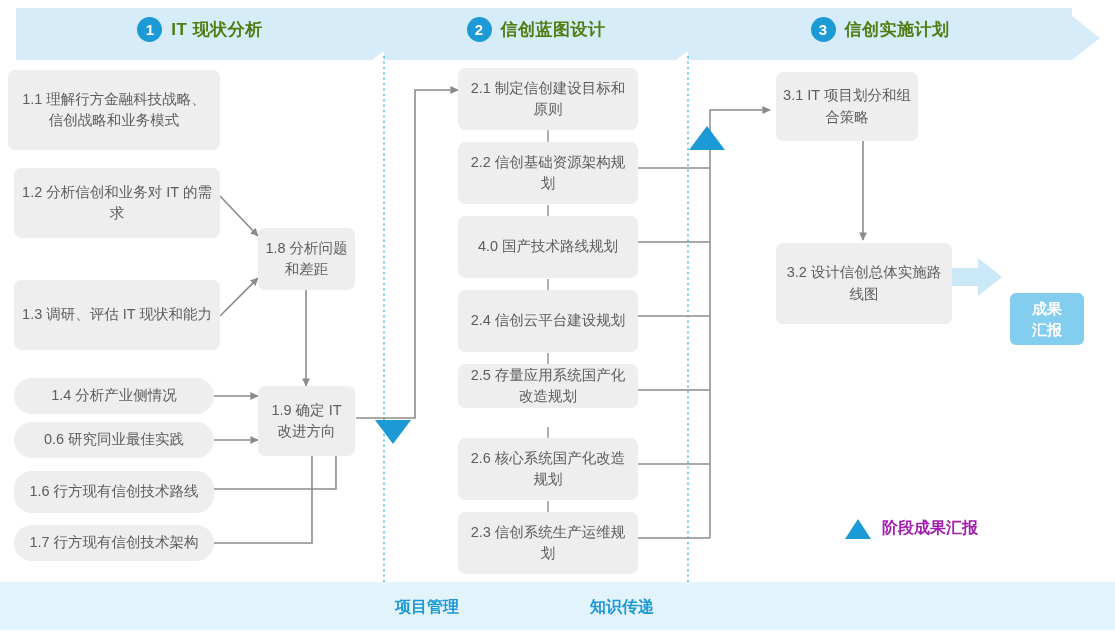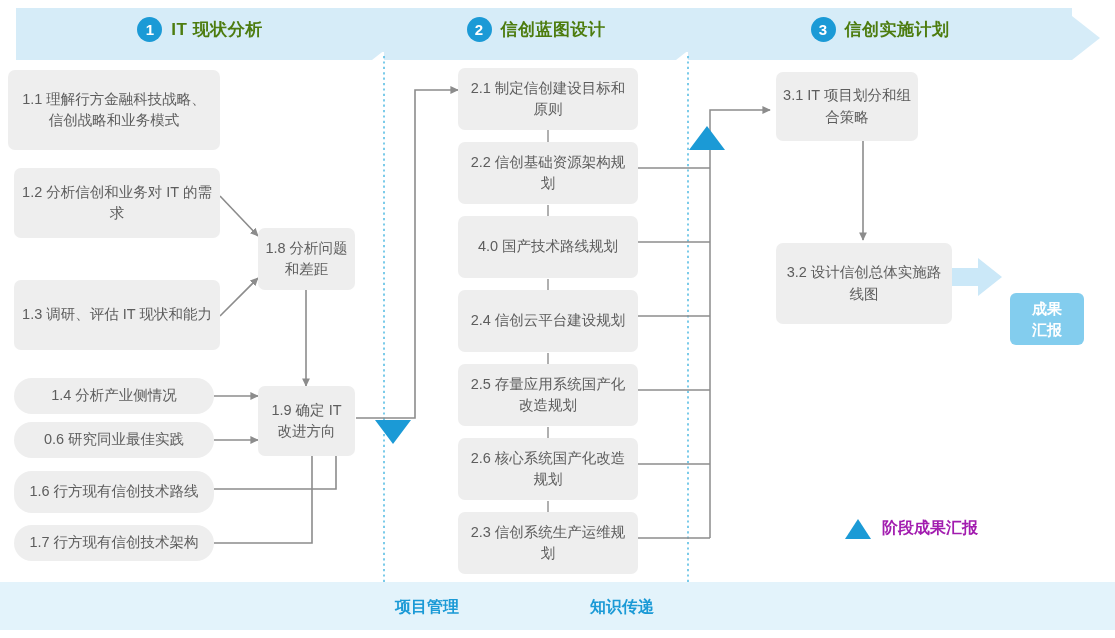--- a/index.html
+++ b/index.html
@@ -157,21 +157,21 @@
   <div class="box" style="left:14px;top:422px;width:200px;height:36px;border-radius:18px;">0.6 研究同业最佳实践</div>
   <div class="box" style="left:14px;top:471px;width:200px;height:42px;border-radius:18px;">1.6 行方现有信创技术路线</div>
   <div class="box" style="left:14px;top:525px;width:200px;height:36px;border-radius:18px;">1.7 行方现有信创技术架构</div>
   <div class="box" style="left:258px;top:228px;width:97px;height:62px;">1.8 分析问题和差距</div>
   <div class="box" style="left:258px;top:386px;width:97px;height:70px;">1.9 确定 IT 改进方向</div>
 
   <div class="box" style="left:458px;top:68px;width:180px;height:62px;">2.1 制定信创建设目标和原则</div>
   <div class="box" style="left:458px;top:142px;width:180px;height:62px;">2.2 信创基础资源架构规划</div>
   <div class="box" style="left:458px;top:216px;width:180px;height:62px;">4.0 国产技术路线规划</div>
   <div class="box" style="left:458px;top:290px;width:180px;height:62px;">2.4 信创云平台建设规划</div>
-  <div class="box" style="left:458px;top:364px;width:180px;height:62px;">2.5 存量应用系统国产化改造规划</div>
+  <div class="box" style="left:458px;top:364px;width:180px;height:44px;">2.5 存量应用系统国产化改造规划</div>
   <div class="box" style="left:458px;top:438px;width:180px;height:62px;text-align:center;">2.6 核心系统国产化改造规划</div>
   <div class="box" style="left:458px;top:512px;width:180px;height:62px;">2.3 信创系统生产运维规划</div>
 
   <div class="box" style="left:776px;top:72px;width:142px;height:69px;">3.1 IT 项目划分和组合策略</div>
   <div class="box" style="left:776px;top:243px;width:176px;height:81px;">3.2 设计信创总体实施路线图</div>
   <div class="box accent" style="left:1010px;top:249px;width:74px;height:52px;white-space:pre-line;margin-top:44px;">成果
 汇报</div>
 
   <div class="legend">
     <div class="legend-tri"></div>

